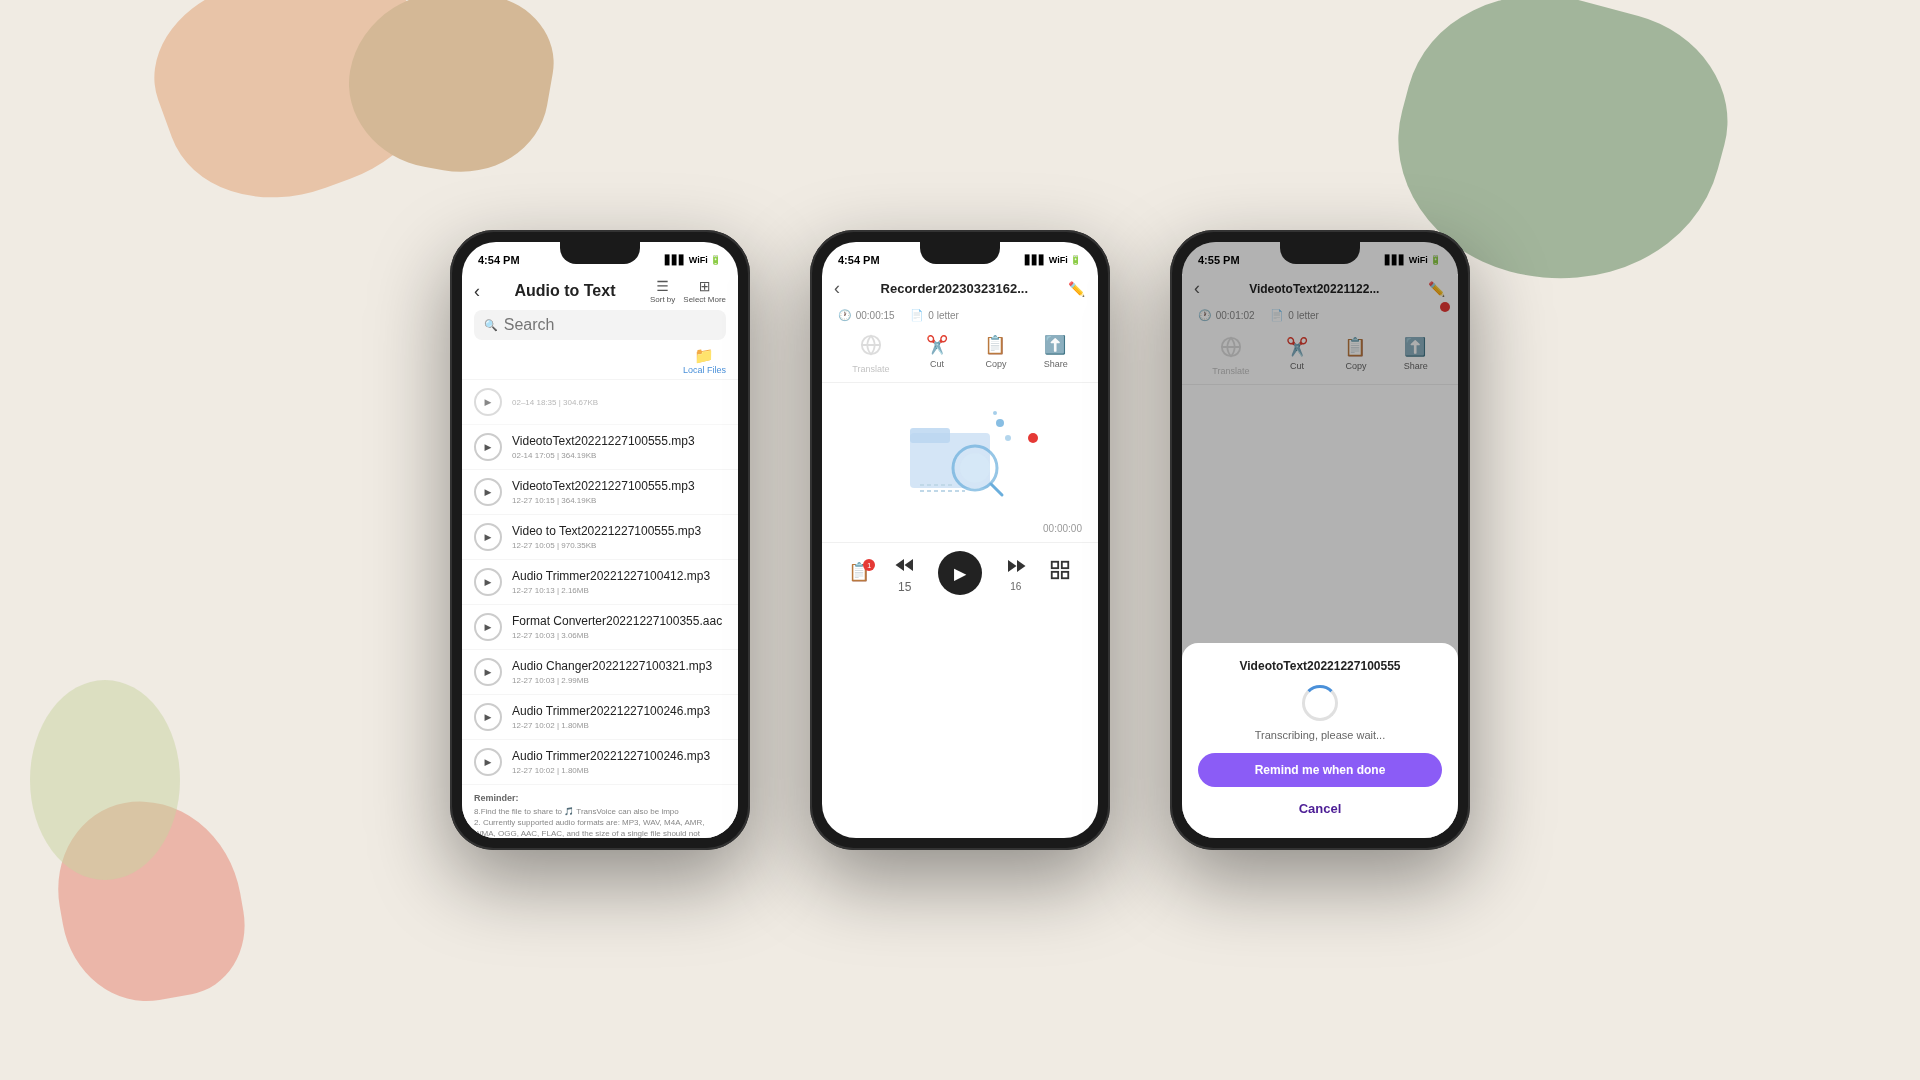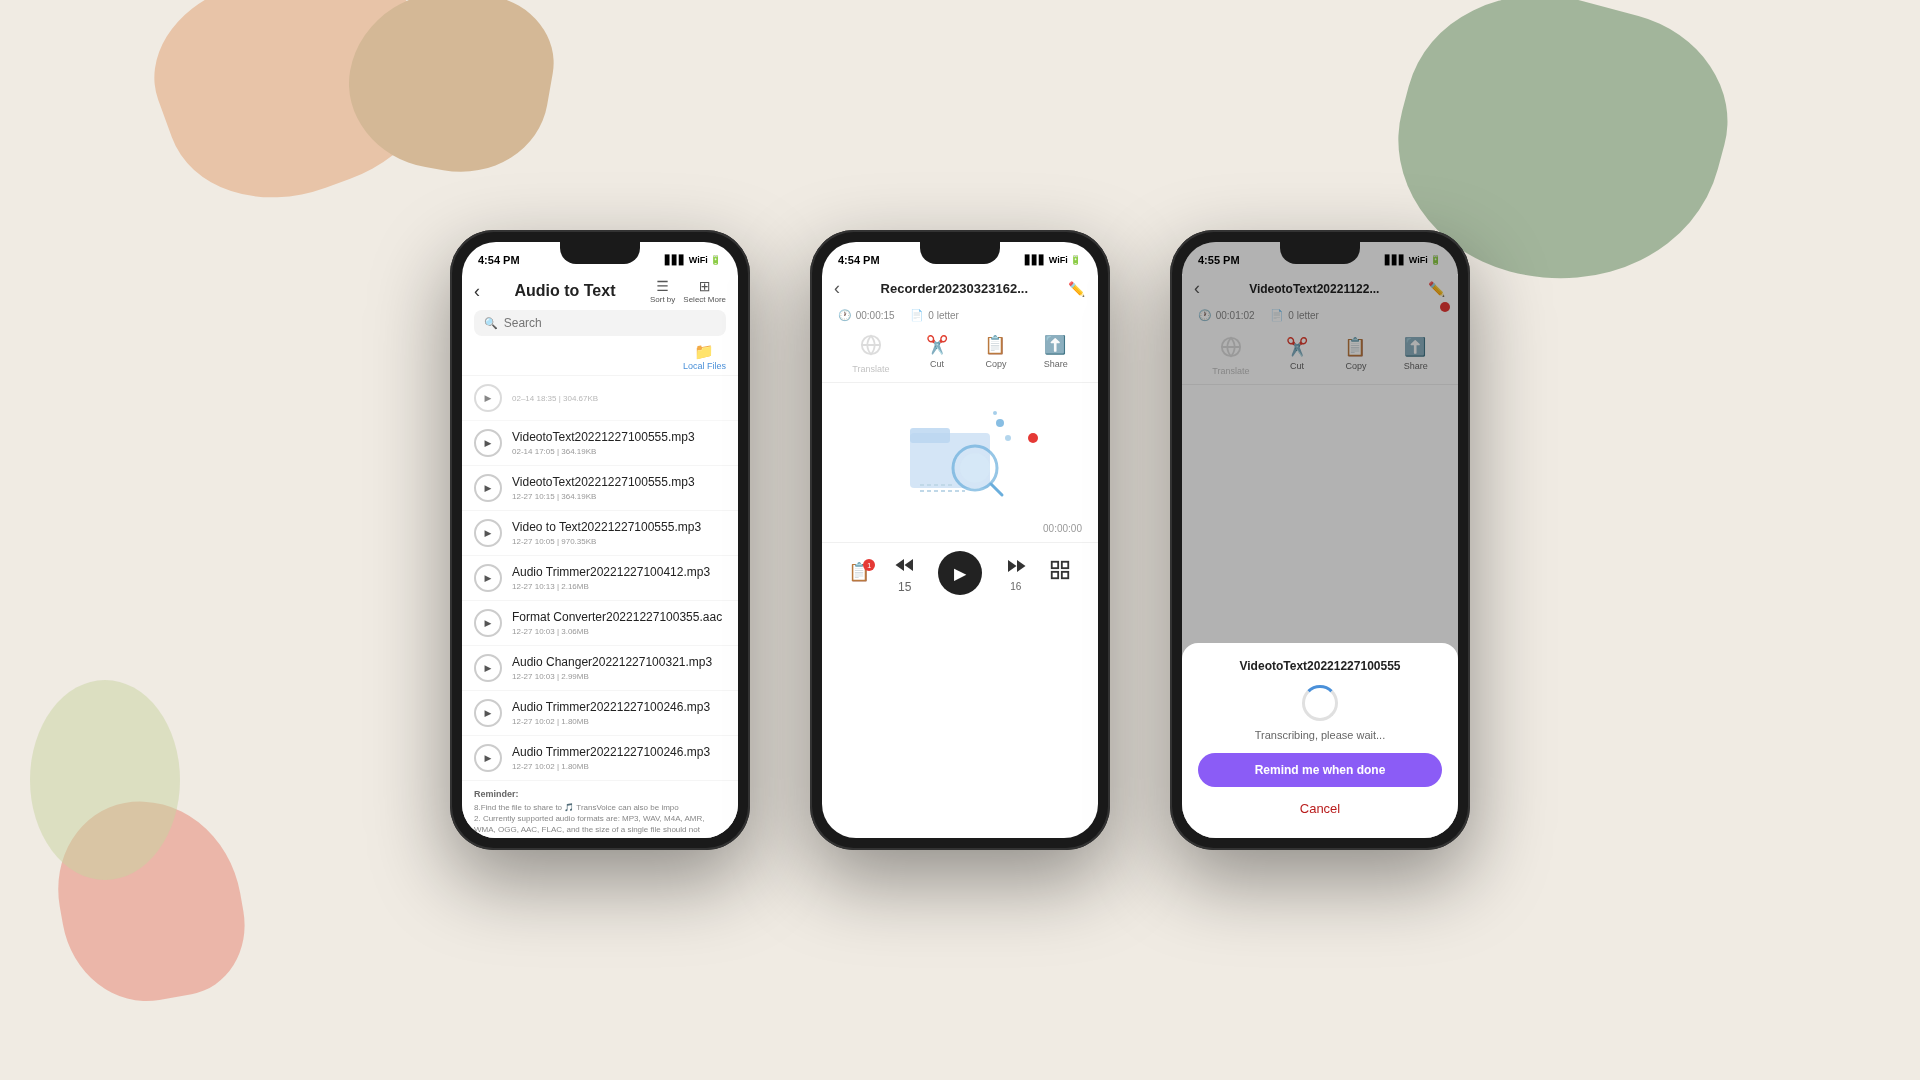--- a/index.html
+++ b/index.html
@@ -132,21 +132,21 @@
       background: #f3f3f3;
       border-radius: 8px;
       padding: 6px 10px;
       display: flex;
       align-items: center;
       gap: 6px;
     }
     .phone1 .search-bar .search-icon-sm { color: #999; font-size: 11px; }
     .phone1 .search-bar input {
       border: none; background: transparent; outline: none;
-      font-size: 12px; color: #0c4a6e; width: 100%;
+      font-size: 16px; color: #0c4a6e; width: 100%;
     }
 
     .phone1 .local-files-tab {
       display: flex;
       justify-content: flex-end;
       padding: 0 12px 4px;
     }
     .phone1 .local-files-btn {
       display: flex; flex-direction: column; align-items: center;
       font-size: 9px; color: #4a90d9; font-weight: 500; cursor: pointer;
@@ -371,24 +371,24 @@
       border-radius: 22px;
       padding: 10px;
       font-size: 12px;
       font-weight: 700;
       cursor: pointer;
       margin-bottom: 8px;
     }
     .cancel-btn {
       width: 100%;
       background: transparent;
-      color: #b91c1c;
+      color: #4c1d95;
       border: none;
       font-size: 13px;
-      font-weight: 400;
+      font-weight: 700;
       cursor: pointer;
       padding: 6px;
     }
   </style>
 </head>
 <body>
 
 <div class="bg-shape bg-shape-1"></div>
 <div class="bg-shape bg-shape-2"></div>
 <div class="bg-shape bg-shape-3"></div>

